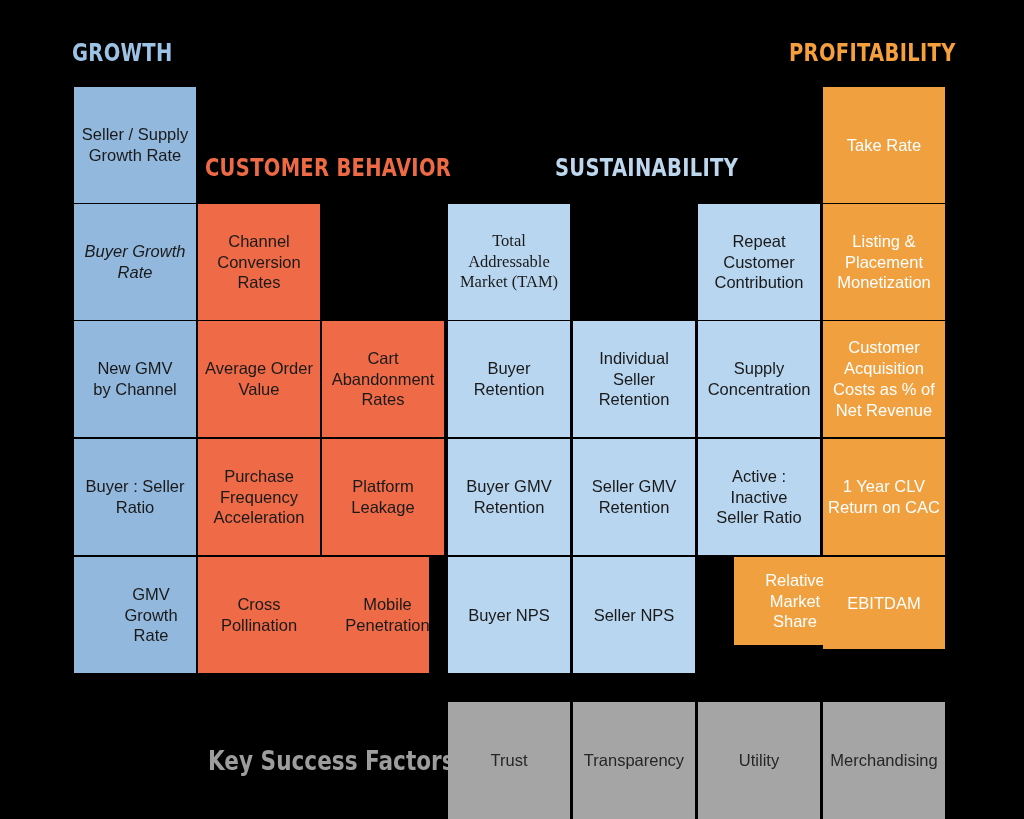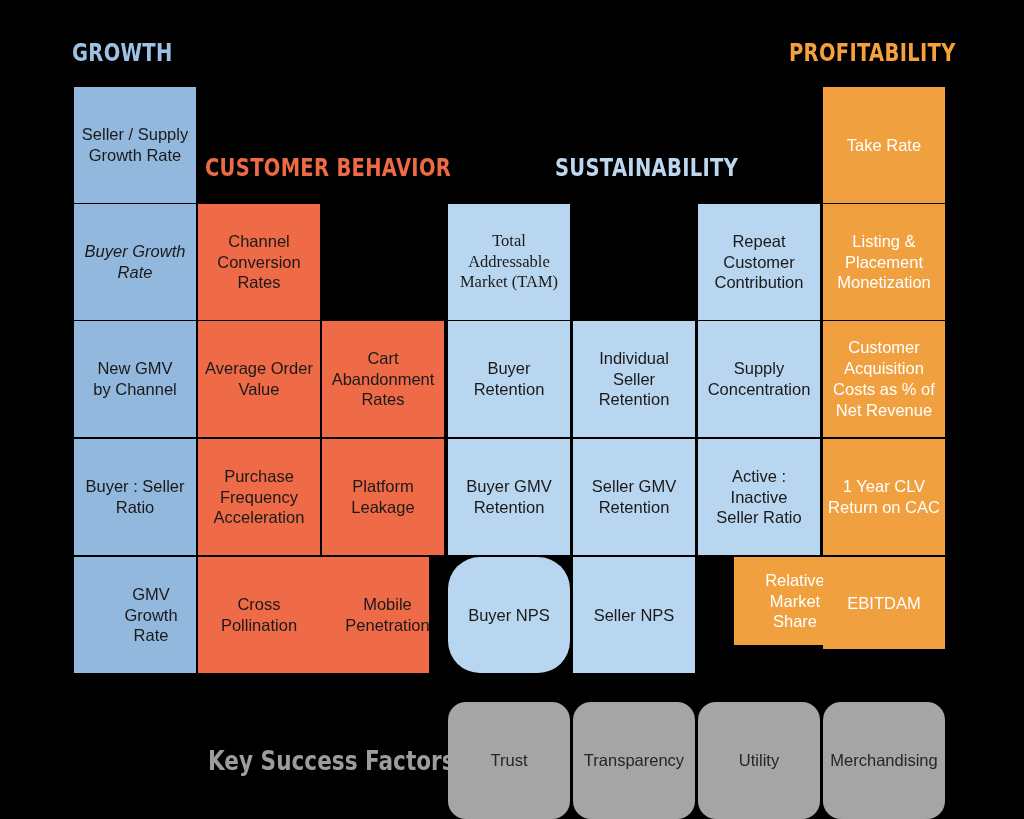--- a/index.html
+++ b/index.html
@@ -51,21 +51,21 @@
     line-height:1.26;
     padding:2px 5px;
     box-sizing:border-box;
     white-space:pre-line;
   }
   .cell.blue-dark {background:#92b8de; color:#1a1a1a;}
   .cell.blue-light{background:#b8d6f0; color:#1a1a1a;}
   .cell.red       {background:#ef6a46; color:#1a1a1a;}
   .cell.orange    {background:#f0a03f; color:#ffffff;}
   .cell.gray      {background:#a5a5a5; color:#262626;}
-  .cell.nowrap    {white-space:nowrap;border-radius:18px;}
+  .cell.nowrap    {white-space:nowrap;}
 </style>
 </head>
 <body>
 
 <div id="stage">
 
   <div class="sect-head sect-growth">GROWTH</div>
   <div class="sect-head sect-customer">CUSTOMER BEHAVIOR</div>
   <div class="sect-head sect-sustain">SUSTAINABILITY</div>
   <div class="sect-head sect-profit">PROFITABILITY</div>
@@ -120,21 +120,21 @@
       <div class="cell blue-light" style="left: 698px; top: 439px; width: 122px; height: 116px;">Active : Inactive
 Seller Ratio</div>
       <div class="cell orange" style="left: 823px; top: 439px; width: 122px; height: 116px;">1 Year CLV
 Return on CAC</div>
       <div class="cell blue-dark" style="left: 74px; top: 557px; width: 122px; height: 116px; padding-left: 37px;">GMV Growth
 Rate</div>
       <div class="cell red" style="left: 198px; top: 557px; width: 122px; height: 116px; text-align: center;">Cross
 Pollination</div>
       <div class="cell red" style="left: 307px; top: 557px; width: 122px; height: 116px; padding-left: 44px;">Mobile
 Penetration</div>
-      <div class="cell blue-light" style="left: 448px; top: 557px; width: 122px; height: 116px; border-radius: 32px;">Buyer NPS</div>
+      <div class="cell blue-light" style="left: 448px; top: 557px; width: 122px; height: 116px;">Buyer NPS</div>
       <div class="cell blue-light" style="left: 573px; top: 557px; width: 122px; height: 116px;">Seller NPS</div>
       <div class="cell orange" style="left: 734px; top: 557px; width: 122px; height: 88px;">Relative
 Market
 Share</div>
       <div class="cell orange" style="left: 823px; top: 557px; width: 122px; height: 92px;">EBITDAM</div>
     </div>
 
   <div class="ksf-label">Key Success Factors</div>
   <div id="ksf-layer">
       <div class="cell gray nowrap" style="left: 448px; top: 702px; width: 122px; height: 117px;">Trust</div>

